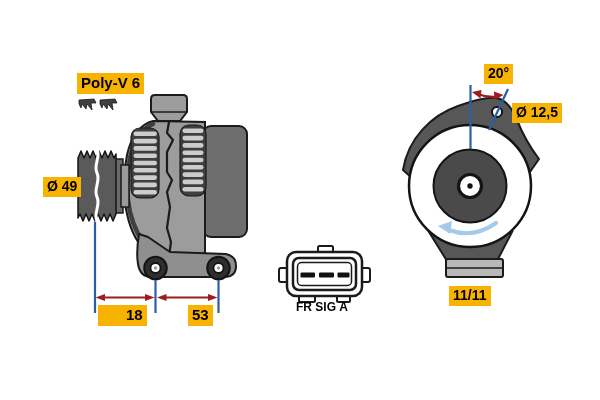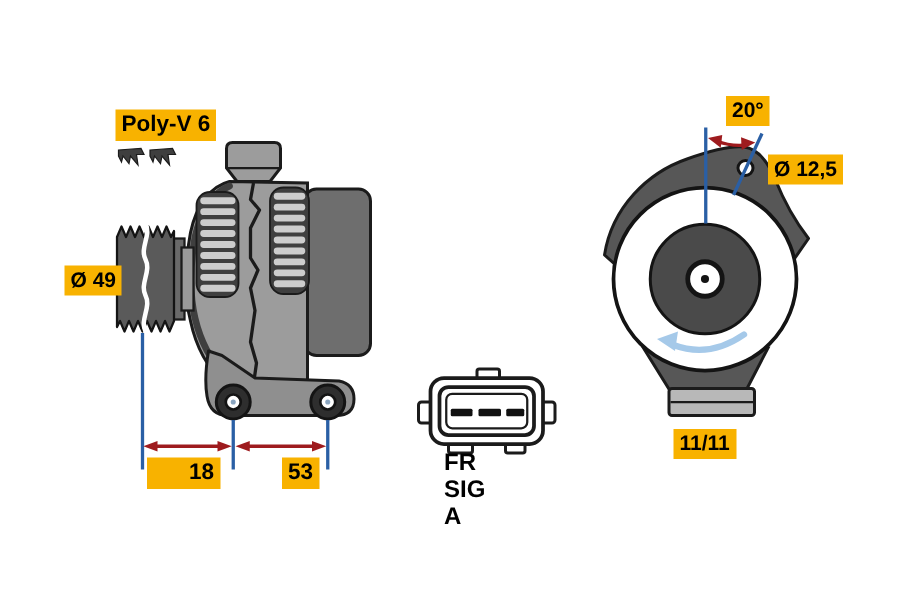--- a/index.html
+++ b/index.html
@@ -4,21 +4,21 @@
 <style>
   html,body{margin:0;padding:0;background:#fff;}
   #stage{position:relative;width:600px;height:400px;background:#fff;overflow:hidden;
          font-family:"Liberation Sans",sans-serif;}
   #stage svg{position:absolute;left:0;top:0;}
   .lbl{position:absolute;background:#F8B200;color:#000;font-weight:bold;
        font-size:14px;line-height:1.25;padding:1px 4px;white-space:nowrap;}
   .lbl.big{font-size:15px;}
   .lbl.blue{background:#A9CAE8;}
   .pinrow{position:absolute;left:296px;top:300px;width:52px;display:flex;
-          justify-content:space-between;font-size:16px;font-weight:bold;color:#000;flex-direction:column;}
+          justify-content:space-between;font-size:12px;font-weight:bold;color:#000;}
 </style>
 </head>
 <body>
 
 <div id="stage">
 
 <svg width="600" height="400" viewBox="0 0 600 400">
 
   <g>
 

